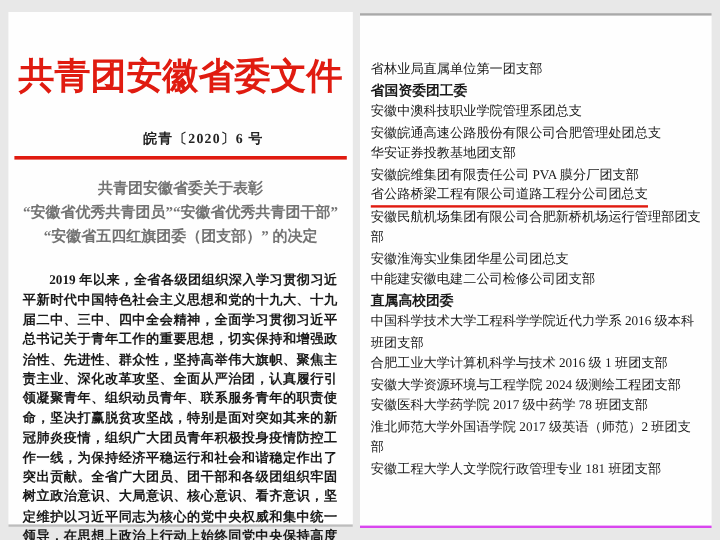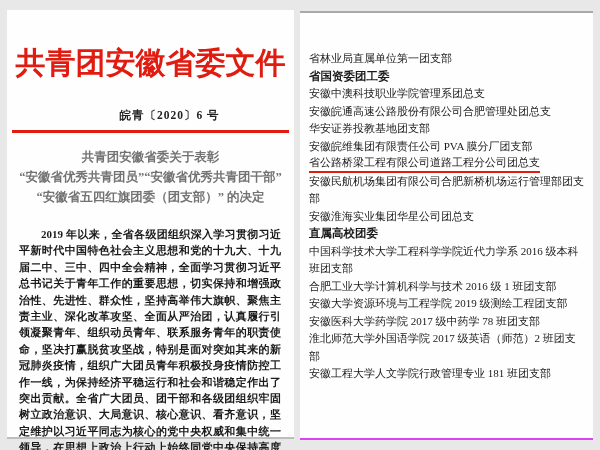--- a/index.html
+++ b/index.html
@@ -62,24 +62,25 @@
     <div class="list">
       <div class="item">省林业局直属单位第一团支部</div>
       <div class="item hdr">省国资委团工委</div>
       <div class="item">安徽中澳科技职业学院管理系团总支</div>
       <div class="item">安徽皖通高速公路股份有限公司合肥管理处团总支</div>
       <div class="item">华安证券投教基地团支部</div>
       <div class="item">安徽皖维集团有限责任公司 PVA 膜分厂团支部</div>
       <div class="item ul-red">省公路桥梁工程有限公司道路工程分公司团总支</div>
       <div class="item">安徽民航机场集团有限公司合肥新桥机场运行管理部团支部</div>
       <div class="item">安徽淮海实业集团华星公司团总支</div>
+      <div class="item">中能建安徽电建二公司检修公司团支部</div>
       <div class="item hdr">直属高校团委</div>
       <div class="item">中国科学技术大学工程科学学院近代力学系 2016 级本科班团支部</div>
       <div class="item">合肥工业大学计算机科学与技术 2016 级 1 班团支部</div>
-      <div class="item">安徽大学资源环境与工程学院 2019 级测绘工程团支部</div>
+      <div class="item">安徽大学资源环境与工程学院 2024 级测绘工程团支部</div>
       <div class="item">安徽医科大学药学院 2017 级中药学 78 班团支部</div>
       <div class="item">淮北师范大学外国语学院 2017 级英语（师范）2 班团支部</div>
       <div class="item">安徽工程大学人文学院行政管理专业 181 班团支部</div>
 
     </div>
   </div>
 
 </div>
 
 </body></html>

